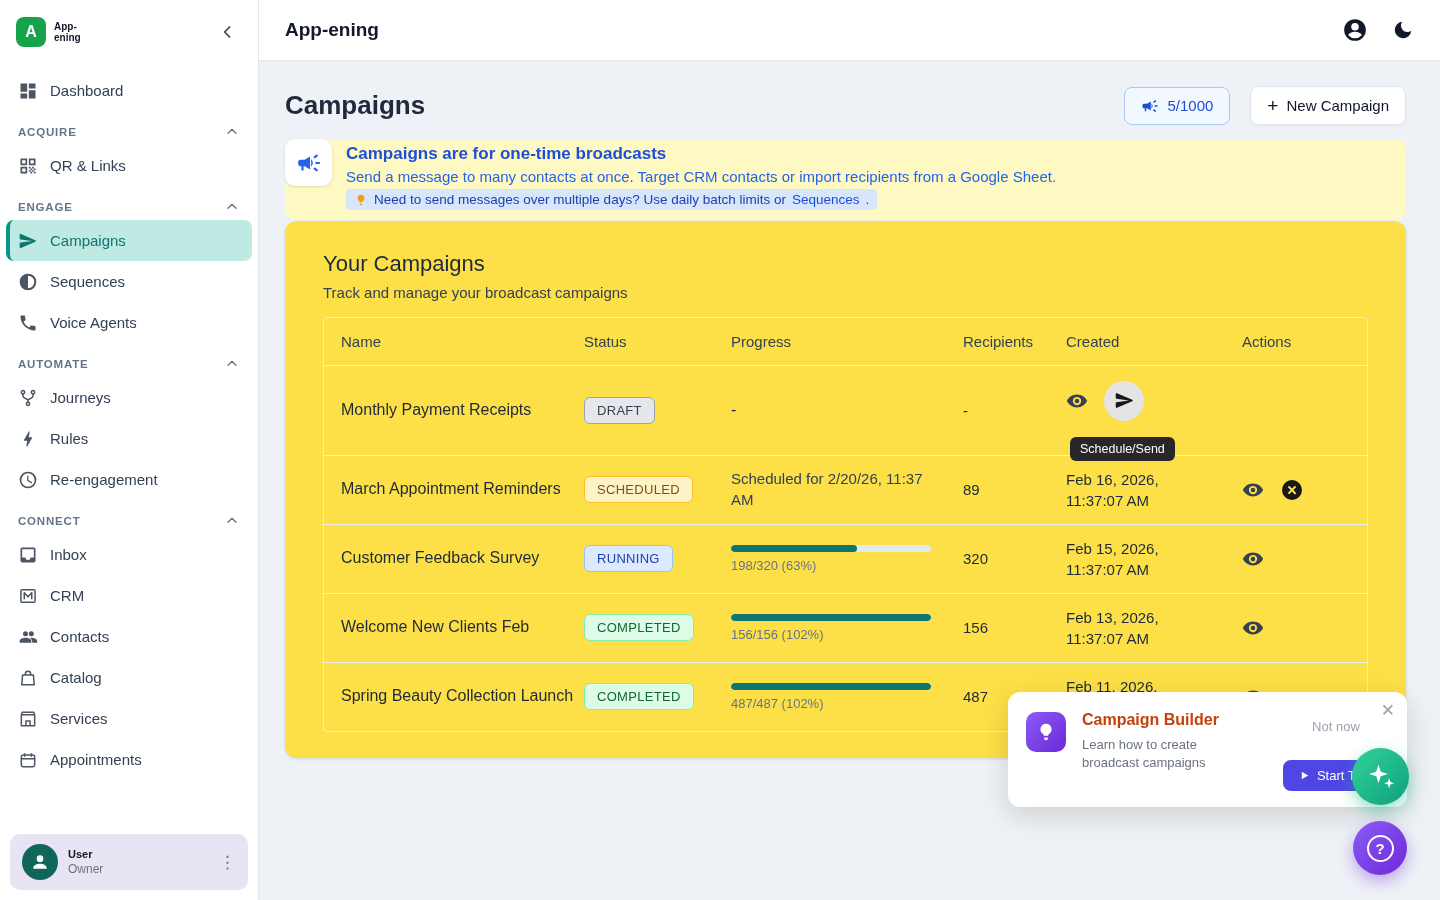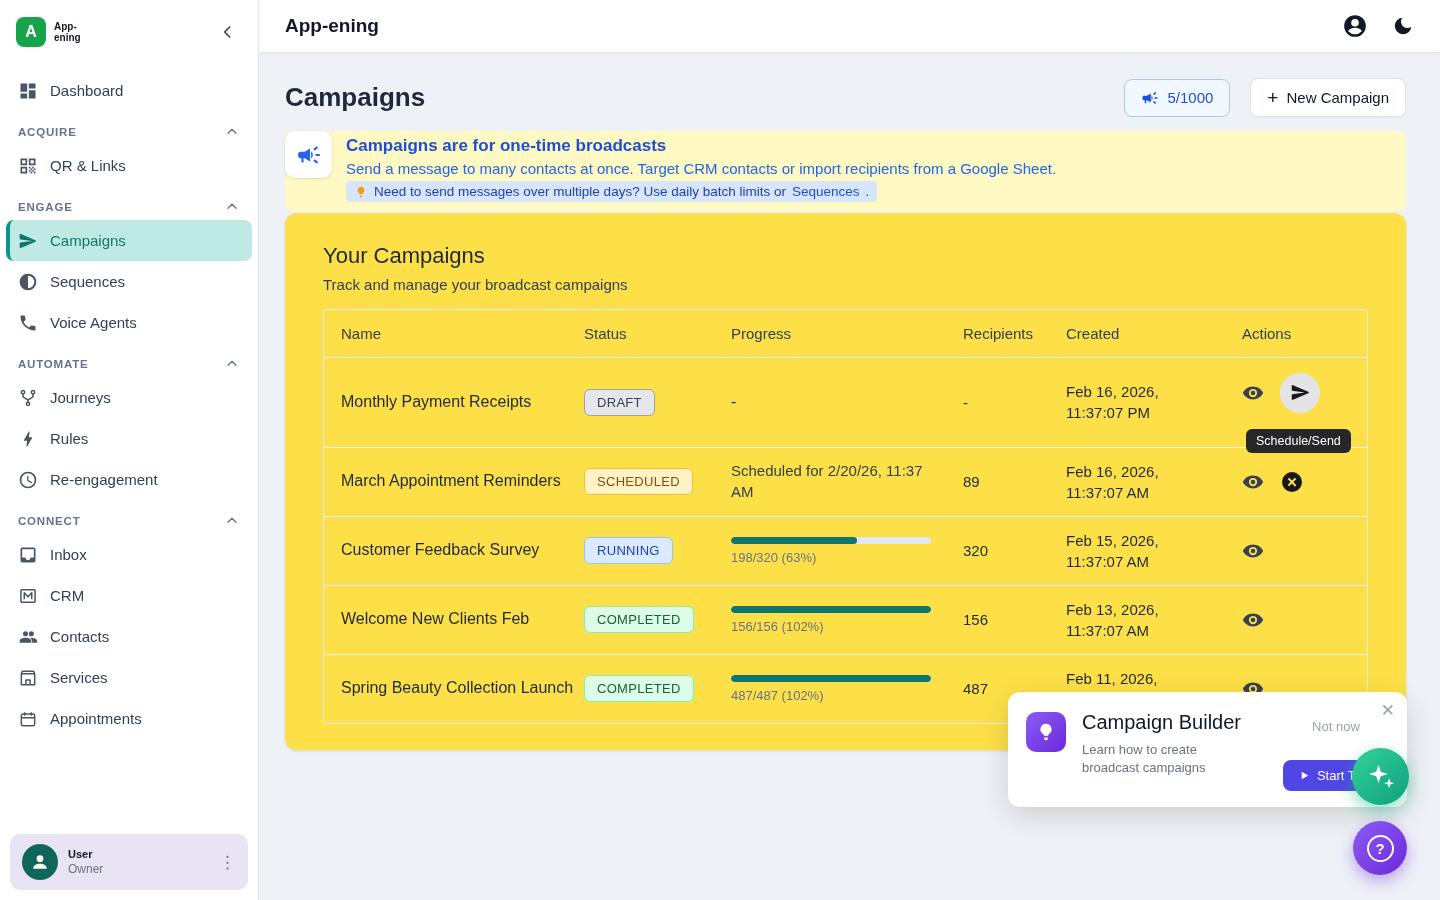--- a/index.html
+++ b/index.html
@@ -22,21 +22,21 @@
   .section-head svg{color:#64748b}
   .user-card{position:absolute;left:10px;right:10px;bottom:10px;background:#e8e4f4;border-radius:10px;padding:10px 12px;display:flex;align-items:center;gap:10px}
   .avatar{width:36px;height:36px;border-radius:50%;background:#11665b;display:flex;align-items:center;justify-content:center;color:#fff}
   .user-meta{flex:1}
   .user-name{font-size:11px;font-weight:bold;color:#111827}
   .user-role{font-size:12px;color:#6b7280;margin-top:2px}
   .dots-btn{border:none;background:transparent;font-size:17px;color:#6b7280;cursor:pointer;line-height:1}
 
   
   .right{flex:1;display:flex;flex-direction:column;min-width:0}
-  .topbar{height:52px;background:#fff;display:flex;align-items:center;padding:0 26px;box-shadow:0 1px 2px rgba(0,0,0,.06);position:relative;z-index:3}
+  .topbar{height:60px;background:#fff;display:flex;align-items:center;padding:0 26px;box-shadow:0 1px 2px rgba(0,0,0,.06);position:relative;z-index:3}
   .topbar-title{font-size:19px;font-weight:bold;color:#111827}
   .topbar-right{margin-left:auto;display:flex;align-items:center;gap:24px}
   .icon-plain{border:none;background:transparent;cursor:pointer;color:#111827;display:flex;align-items:center;justify-content:center}
 
   .main{flex:1;position:relative;padding:26px 34px 0 26px;overflow:hidden;background:#eef2f6}
   .page-head{display:flex;align-items:center}
   .page-title{font-size:26px;font-weight:600;color:#1e293b}
   .page-head-right{margin-left:auto;display:flex;align-items:center;gap:20px}
   .quota-btn{display:flex;align-items:center;gap:8px;padding:9px 16px;border:1px solid #a9c9f5;background:#f2f8ff;border-radius:8px;color:#1d4ed8;font-size:15px;cursor:pointer;font-family:inherit}
   .new-campaign-btn{display:flex;align-items:center;gap:8px;padding:9px 16px;border:1px solid #dfe5ec;background:#fff;border-radius:8px;color:#0f172a;font-size:15px;cursor:pointer;font-family:inherit;box-shadow:0 1px 2px rgba(0,0,0,.04)}
@@ -77,21 +77,21 @@
   .actions-cell{display:flex;align-items:center;gap:16px;position:relative}
   .row-draft .actions-cell{align-self:flex-start;margin-top:2px}
   .eye-btn{border:none;background:transparent;cursor:pointer;color:#374151;padding:0;display:flex}
   .send-btn{width:40px;height:40px;border-radius:50%;border:none;background:#e4e4e7;cursor:pointer;display:flex;align-items:center;justify-content:center;color:#18181b}
   .cancel-btn{border:none;background:transparent;cursor:pointer;padding:0;display:flex;color:#18181b}
   .tooltip{position:absolute;top:56px;left:4px;background:#27272a;color:#fff;font-size:12.5px;padding:5px 10px;border-radius:6px;white-space:nowrap;z-index:4}
 
   
   .promo{position:absolute;right:33px;bottom:93px;width:399px;background:#fff;border-radius:12px;box-shadow:0 8px 28px rgba(0,0,0,.15);padding:15px 18px 16px;display:flex;gap:16px;z-index:5}
   .promo-icon{width:40px;height:40px;border-radius:10px;background:linear-gradient(135deg,#8b5cf6,#6d28d9);display:flex;align-items:center;justify-content:center;flex:0 0 auto;margin-top:5px}
-  .promo-title{font-size:20px;font-weight:normal;color:#0f172a;margin-top:4px}
+  .promo-title{font-size:16px;font-weight:bold;color:#c2410c;margin-top:4px}
   .promo-body{font-size:13px;color:#6b7280;margin-top:7px;max-width:150px;line-height:1.4}
   .promo-right{margin-left:auto;display:flex;flex-direction:column;align-items:center;gap:26px;padding-top:12px}
   .notnow-btn{border:none;background:transparent;color:#9ca3af;font-size:13px;cursor:pointer;font-family:inherit}
   .cta-btn{display:flex;align-items:center;gap:7px;border:none;background:#4f46e5;color:#fff;font-size:13px;padding:8px 16px;border-radius:8px;cursor:pointer;font-family:inherit}
   .promo-close{position:absolute;top:8px;right:12px;border:none;background:transparent;color:#9ca3af;font-size:17px;cursor:pointer}
   .fab-green{position:absolute;right:31px;bottom:95px;width:57px;height:57px;border-radius:50%;border:none;background:linear-gradient(135deg,#34d399,#0d9f7e);box-shadow:0 6px 16px rgba(16,185,129,.45);display:flex;align-items:center;justify-content:center;cursor:pointer;z-index:6}
   .fab-help{position:absolute;right:33px;bottom:25px;width:54px;height:54px;border-radius:50%;border:none;background:linear-gradient(135deg,#8b5cf6,#6d28d9);box-shadow:0 6px 16px rgba(109,40,217,.4);display:flex;align-items:center;justify-content:center;cursor:pointer;z-index:6}
   .help-ring{width:27px;height:27px;border:2px solid #fff;border-radius:50%;color:#fff;font-size:15px;font-weight:bold;display:flex;align-items:center;justify-content:center}
 </style>
 </head>
@@ -206,20 +206,26 @@
             <rect x="3.5" y="4.5" width="17" height="15" rx="1.5"></rect>
             <path d="M7.5 16V8l4.5 5 4.5-5v8"></path>
           </svg>
         <span>CRM</span>
       </div>
       <div class="nav-item">
         <svg width="20" height="20" viewBox="0 0 24 24" fill="currentColor">
             <path d="M9 11a3 3 0 1 0-3-3 3 3 0 0 0 3 3zm7 0a3 3 0 1 0-3-3 3 3 0 0 0 3 3zM9 13c-2.7 0-7 1.3-7 4v2h14v-2c0-2.7-4.3-4-7-4zm7 0c-.4 0-.8 0-1.3.1A5.5 5.5 0 0 1 17 17v2h6v-2c0-2.7-4.3-4-7-4z"></path>
           </svg>
         <span>Contacts</span>
+      </div>
+      <div class="nav-item">
+        <svg width="20" height="20" viewBox="0 0 24 24" fill="none" stroke="currentColor" stroke-width="1.8" stroke-linejoin="round">
+            <path d="M5.5 8.5h13l1 11.5h-15zM8.8 8.5V7a3.2 3.2 0 0 1 6.4 0v1.5"></path>
+          </svg>
+        <span>Catalog</span>
       </div>
       <div class="nav-item">
         <svg width="20" height="20" viewBox="0 0 24 24" fill="none" stroke="currentColor" stroke-width="1.8" stroke-linejoin="round">
             <path d="M4 7l1.2-3h13.6L20 7M4 7v13h16V7M4 7h16M9.5 20v-5.5h5V20"></path>
           </svg>
         <span>Services</span>
       </div>
       <div class="nav-item">
         <svg width="20" height="20" viewBox="0 0 24 24" fill="none" stroke="currentColor" stroke-width="1.8" stroke-linejoin="round">
             <rect x="4" y="6" width="16" height="14" rx="2"></rect>
@@ -313,21 +319,20 @@
             <div class="cell">Actions</div>
           </div>
 
           <div class="tbody">
 
             <div class="trow row-draft">
               <div class="cell name-cell">Monthly Payment Receipts</div>
               <div class="cell"><span class="badge b-draft">DRAFT</span></div>
               <div class="cell">-</div>
               <div class="cell num-cell">-</div>
-              <div class="cell created-cell">Feb 16, 2026, 11:37:07 PM</div>
               <div class="cell actions-cell">
                 <button class="eye-btn">
                   <svg width="22" height="22" viewBox="0 0 24 24" fill="currentColor">
                       <path d="M12 5c-5 0-9.3 3.1-11 7 1.7 3.9 6 7 11 7s9.3-3.1 11-7c-1.7-3.9-6-7-11-7zm0 11.5A4.5 4.5 0 1 1 16.5 12 4.5 4.5 0 0 1 12 16.5zm0-7A2.5 2.5 0 1 0 14.5 12 2.5 2.5 0 0 0 12 9.5z"></path>
                     </svg>
                 </button>
                 <button class="send-btn">
                   <svg width="21" height="21" viewBox="0 0 24 24" fill="currentColor">
                       <path d="M3.4 20.4l17.45-7.48a1 1 0 0 0 0-1.84L3.4 3.6a.993.993 0 0 0-1.39.91L2 9.12c0 .5.37.93.87.99L17 12 2.87 13.88c-.5.07-.87.5-.87 1l.01 4.61c0 .71.73 1.2 1.39.91z"></path>
                     </svg>

